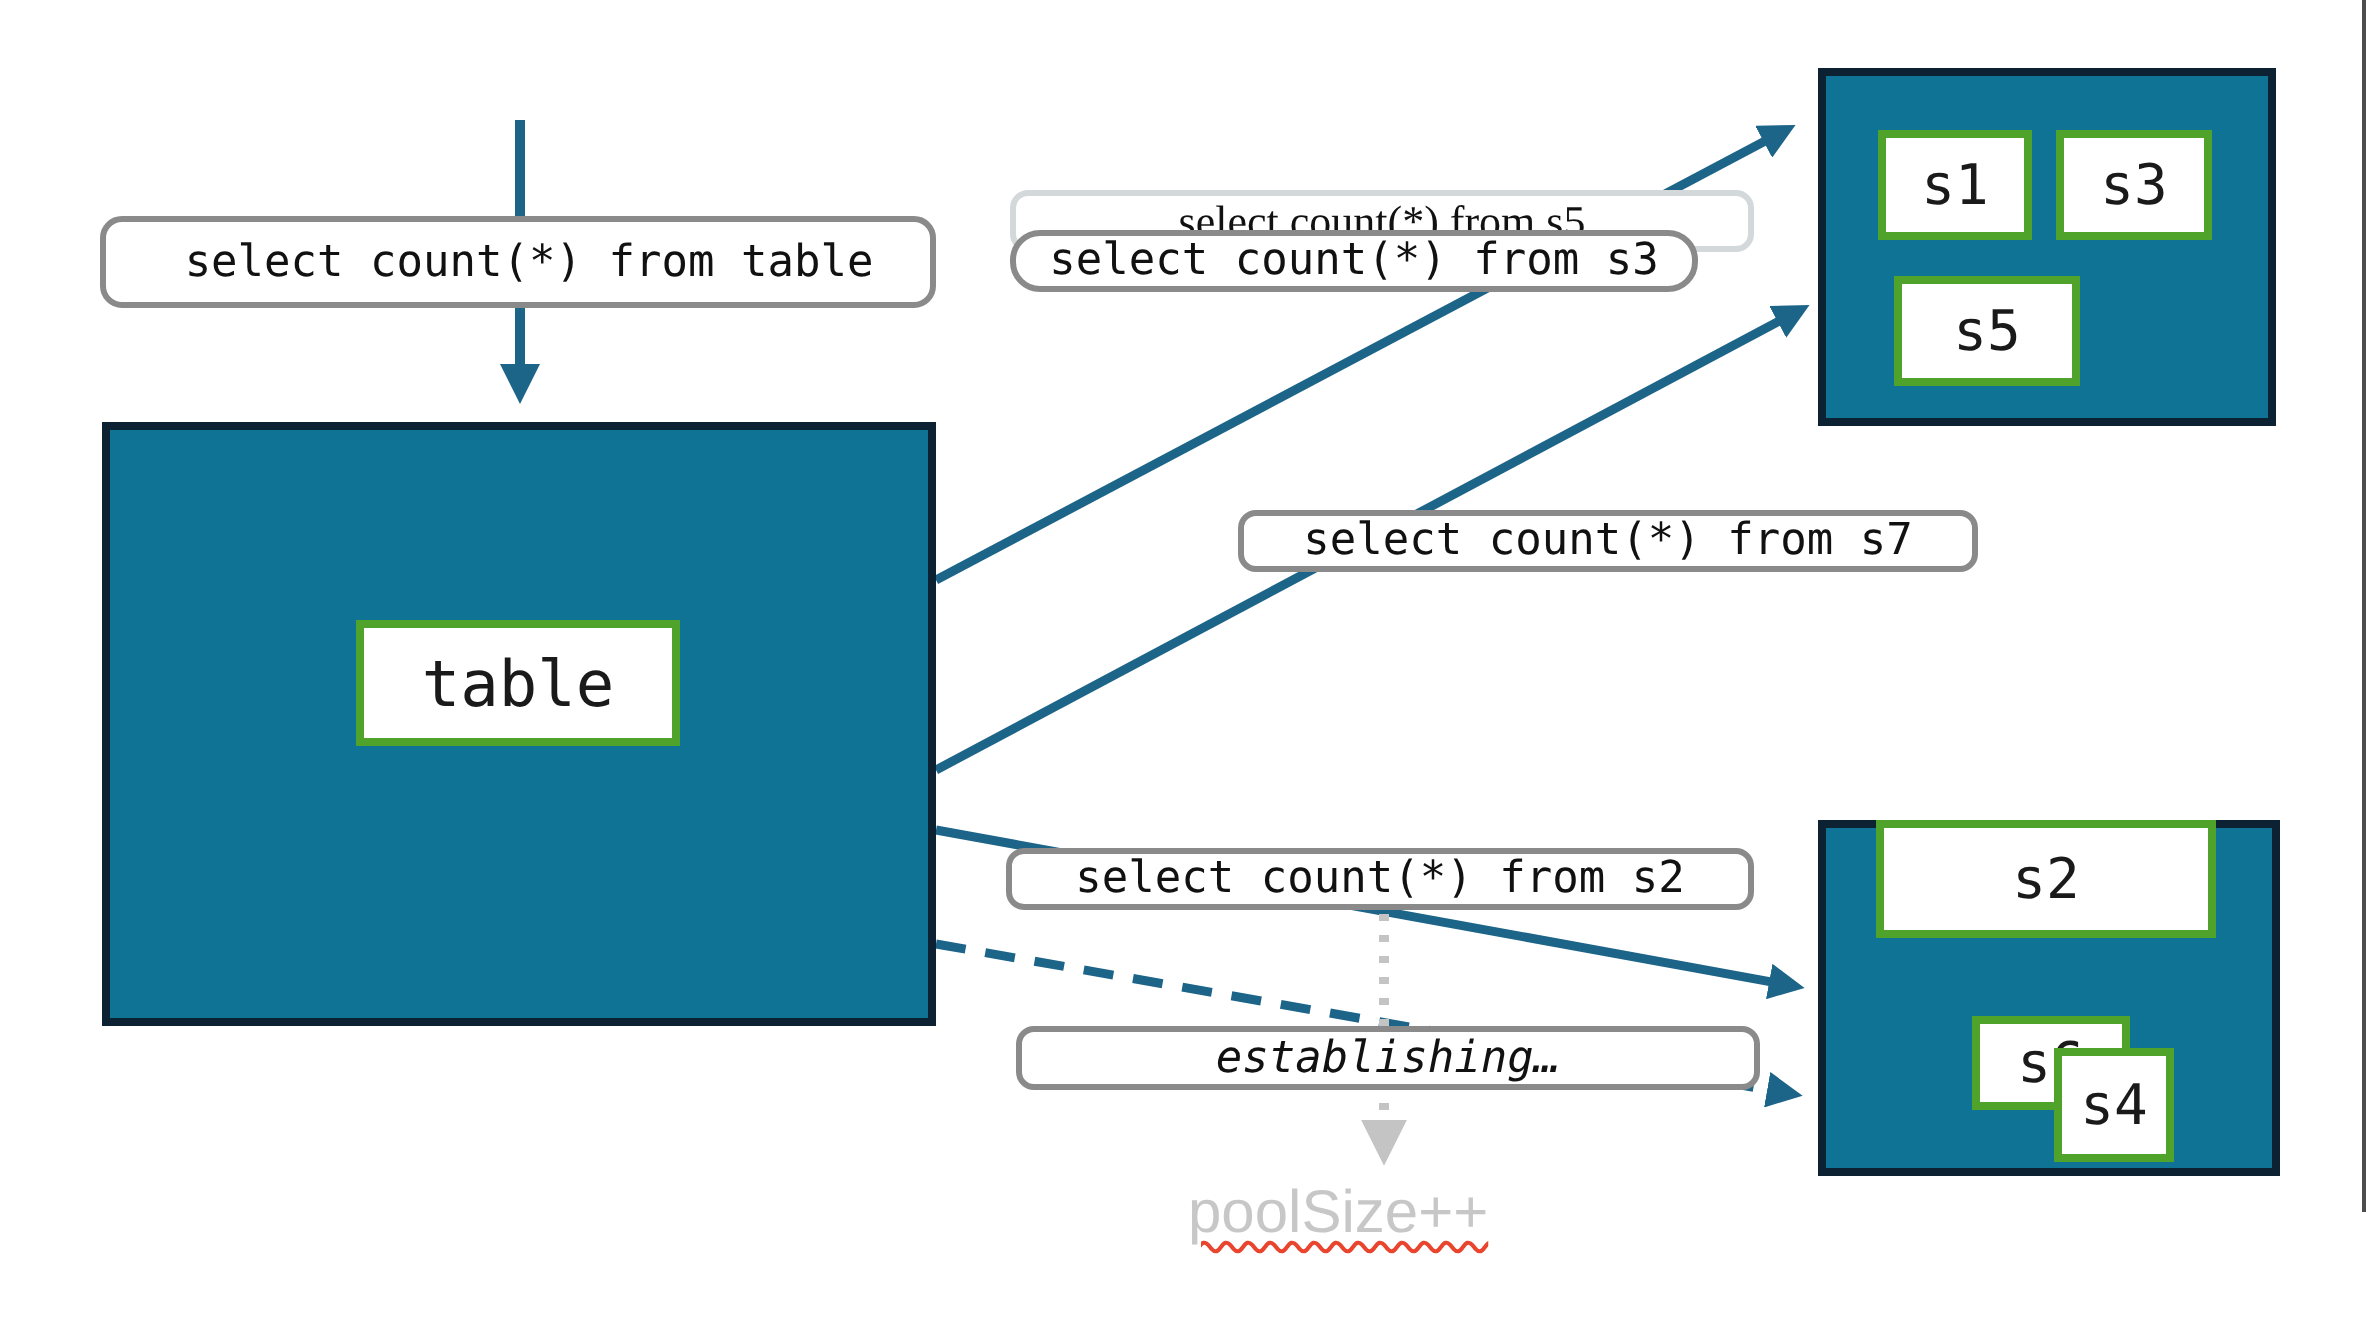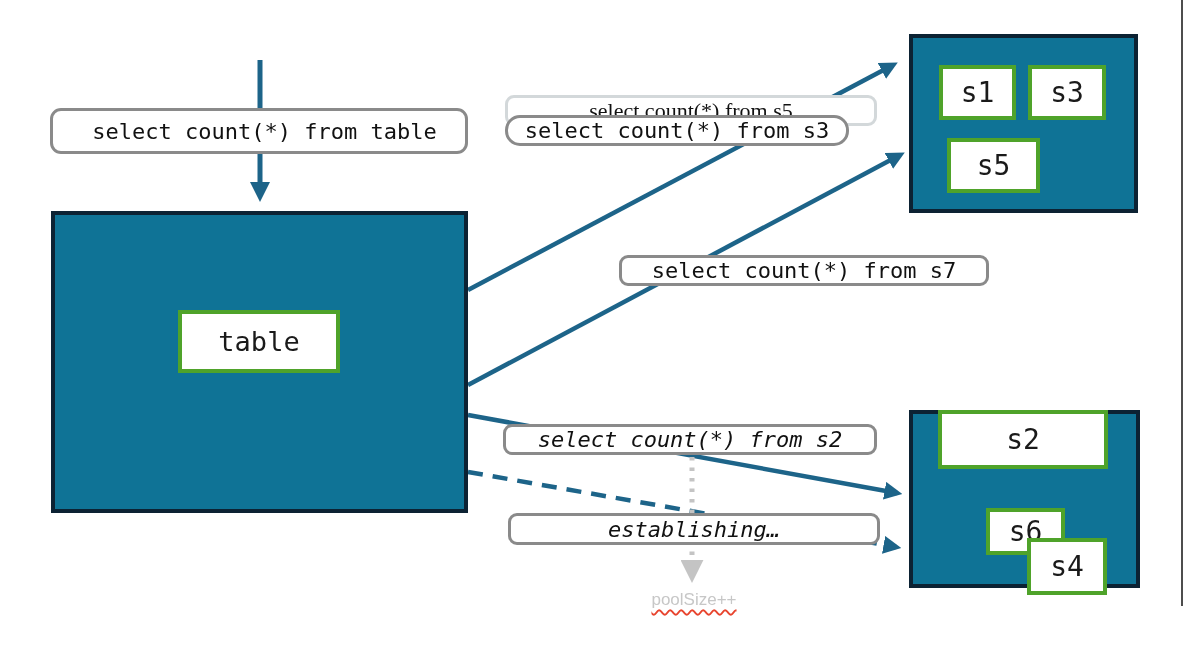--- a/index.html
+++ b/index.html
@@ -25,44 +25,44 @@
   .chip {
     position: absolute; z-index: 3;
     background: #ffffff;
     border: 4px solid #4fa32a;
     box-sizing: border-box;
     display: flex; align-items: center; justify-content: center;
     font-family: "DejaVu Sans Mono", "Liberation Mono", monospace;
     color: #1a1a1a;
     font-size: 28px;
   }
-  .chip.table-chip { font-size: 27px; }
+  .chip.table-chip { font-size: 32px; }
 
   
   .callout {
     position: absolute; z-index: 4;
     background: #ffffff;
     border: 3px solid #8a8a8a;
     border-radius: 9px;
     box-sizing: border-box;
     display: flex; align-items: center; justify-content: center;
     font-family: "DejaVu Sans Mono", "Liberation Mono", monospace;
     font-size: 22px;
     color: #111111;
     white-space: nowrap;
   }
   .callout.faded { border-color: #d3d8da; z-index: 3; }
 
   
   #pool-note {
     position: absolute; z-index: 2;
     left: 594px; top: 590px; width: 200px;
-    text-align: center;
+    text-align: left;
     font-family: "Liberation Sans", sans-serif;
-    font-size: 17px;
+    font-size: 30px;
     color: #c7c7c7;
     text-decoration: underline;
     text-decoration-style: wavy;
     text-decoration-color: #e8442e;
     text-decoration-thickness: 2px;
     text-underline-offset: 4px;
   }
 
   
   #slide-edge {
@@ -117,41 +117,41 @@
     <span>s5</span>
   </div>
 
   <div class="node-box" style="left:909px; top:410px; width:231px; height:178px;"></div>
   <div class="chip" style="left:938px; top:410px; width:170px; height:59px;">
     <span>s2</span>
   </div>
   <div class="chip" style="left:938px; top:508px; width:79px; height:47px;margin-left:48px;">
     <span>s6</span>
   </div>
-  <div class="chip" style="left:1027px; top:538px; width:80px; height:57px;">
+  <div class="chip" style="left:1027px; top:524px; width:60px; height:57px;">
     <span>s4</span>
   </div>
 
   <div class="callout" style="left:50px; top:108px; width:418px; height:46px; border-radius:11px;padding-left:11px;">
     <span>select count(*) from table</span>
   </div>
 
   <div class="callout faded" style="left:505px; top:95px; width:372px; height:31px;font-family:Liberation Serif, serif;">
     <span>select count(*) from s5</span>
   </div>
 
   <div class="callout" style="left:505px; top:115px; width:344px; height:31px;border-radius:15px;">
     <span>select count(*) from s3</span>
   </div>
 
   <div class="callout" style="left:583px; top:255px; width:370px; height:31px;margin-left:36px;">
     <span>select count(*) from s7</span>
   </div>
 
-  <div class="callout" style="left:503px; top:424px; width:374px; height:31px;font-style:italic;">
+  <div class="callout" style="left:503px; top:424px; width:374px; height:31px;">
     <span>select count(*) from s2</span>
   </div>
 
   <div class="callout" style="left:508px; top:513px; width:372px; height:32px;font-style:italic;">
     <span>establishing…</span>
   </div>
 
   <div id="pool-note">
     <span>poolSize++</span>
   </div>

